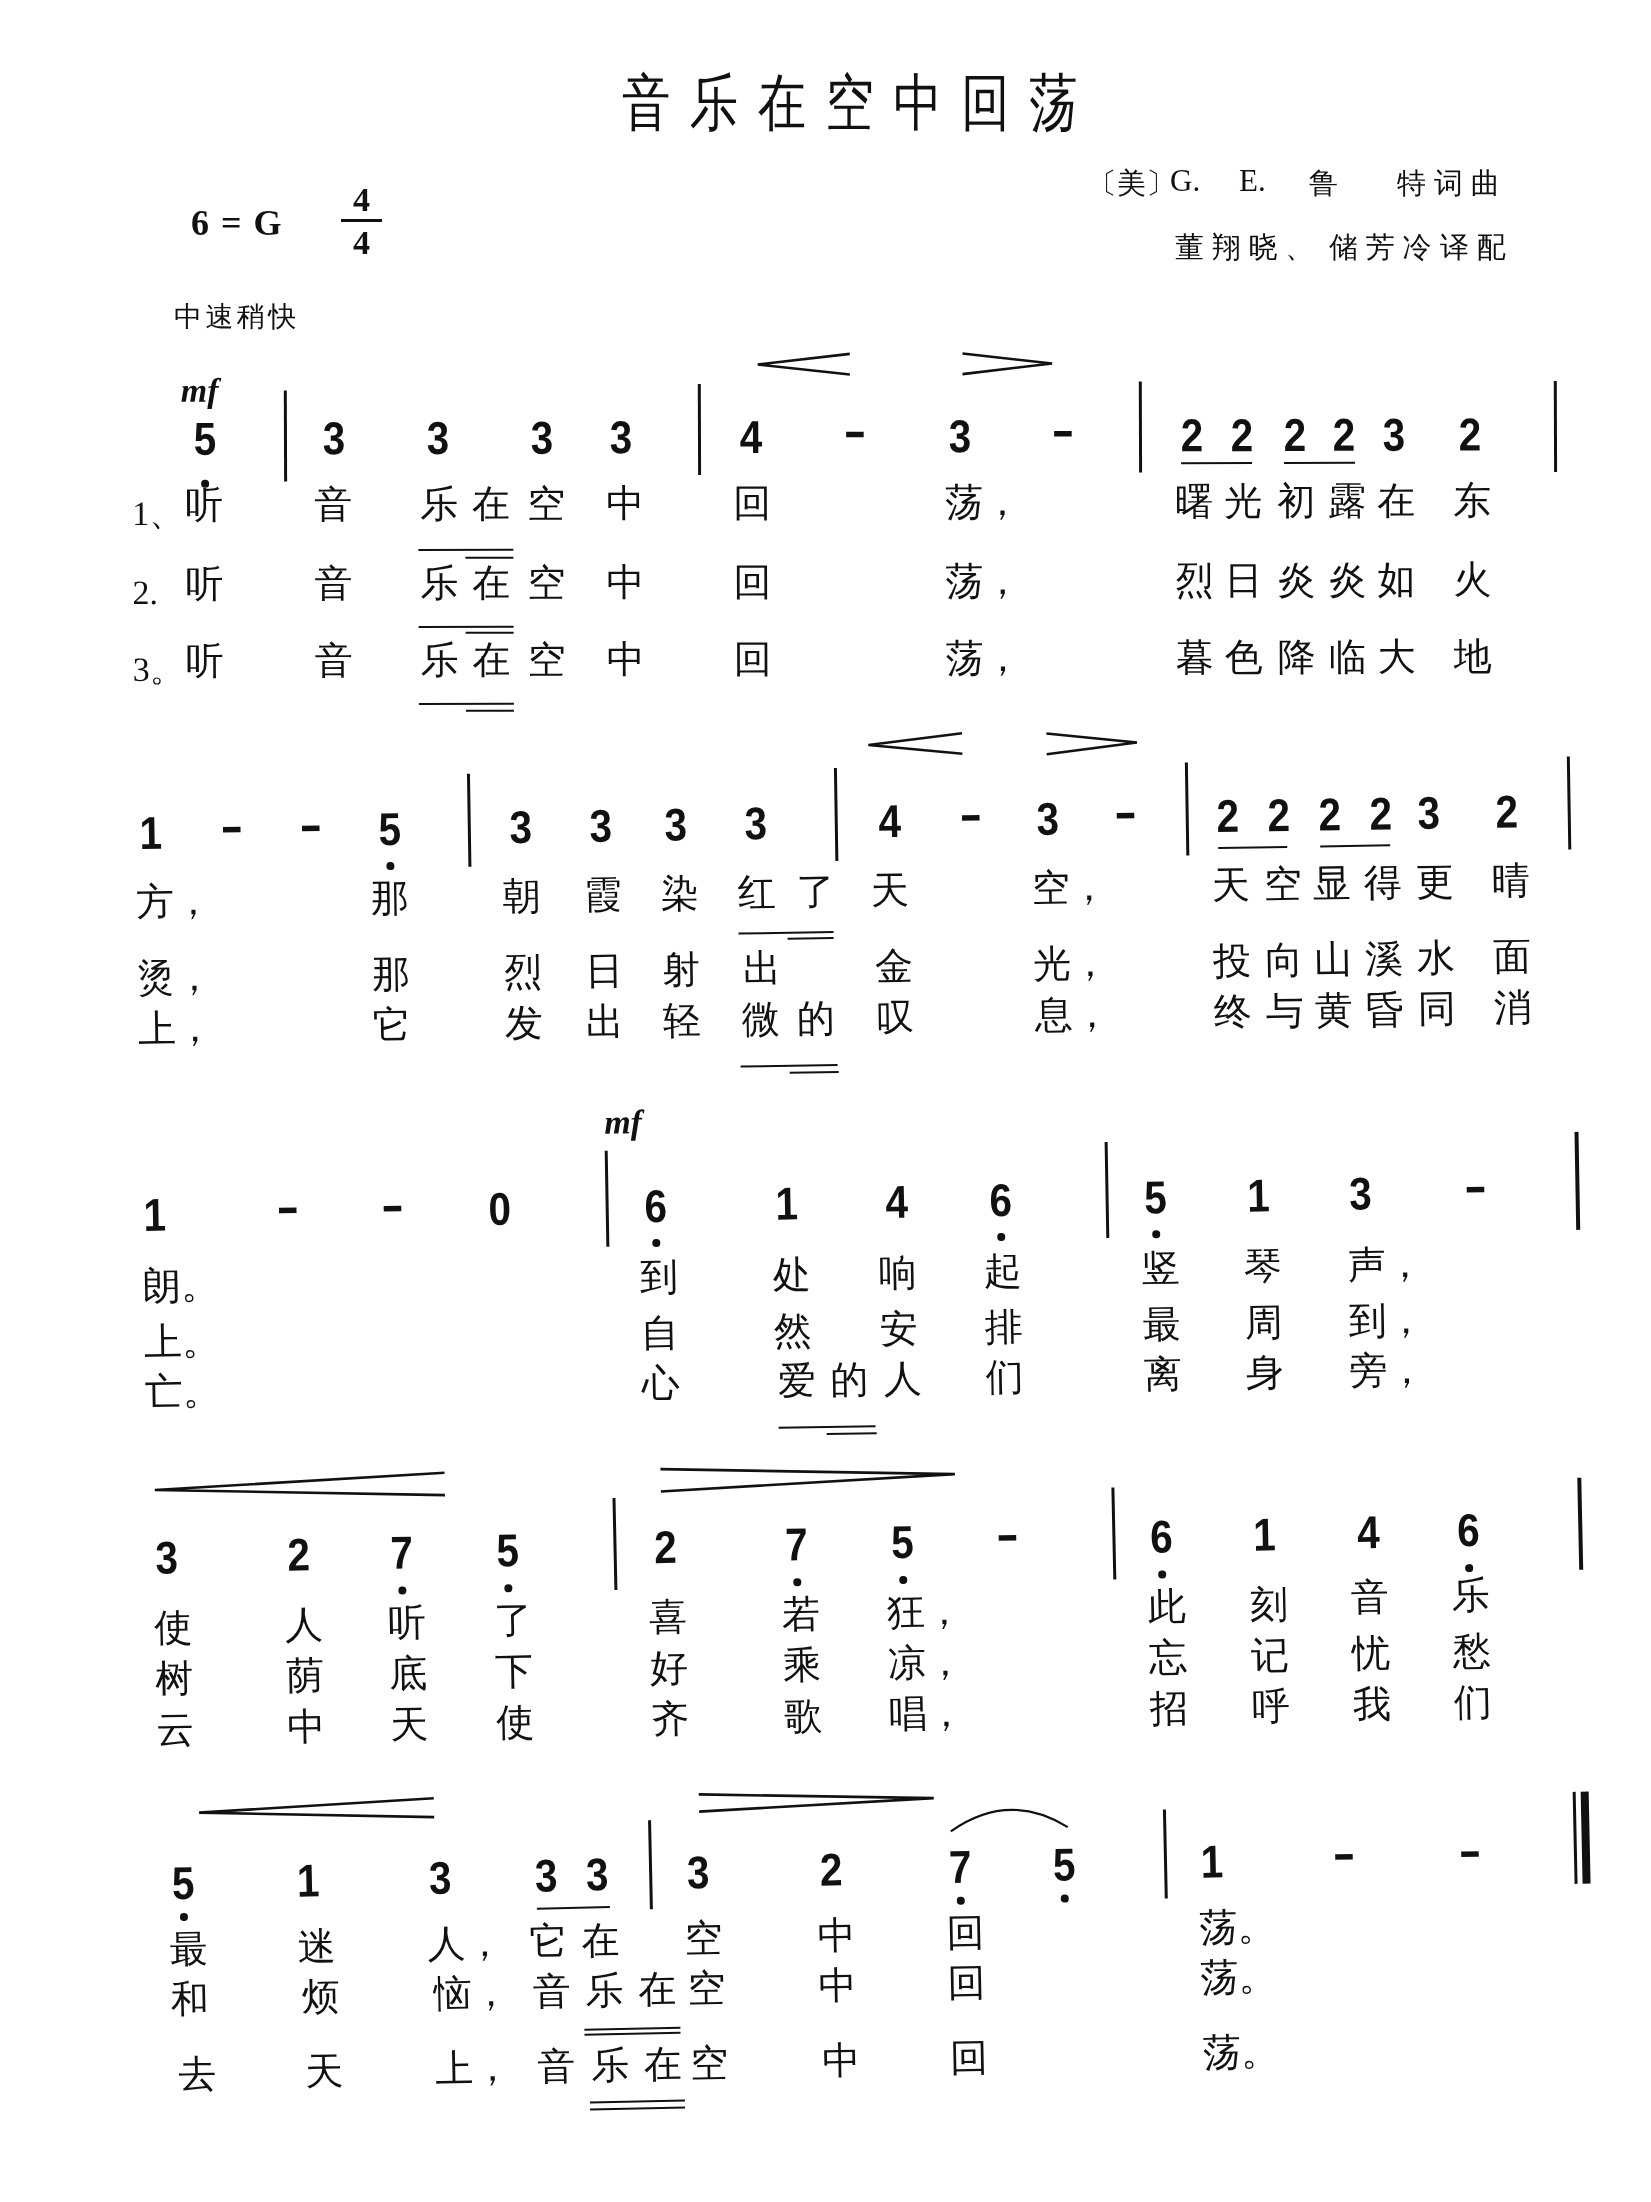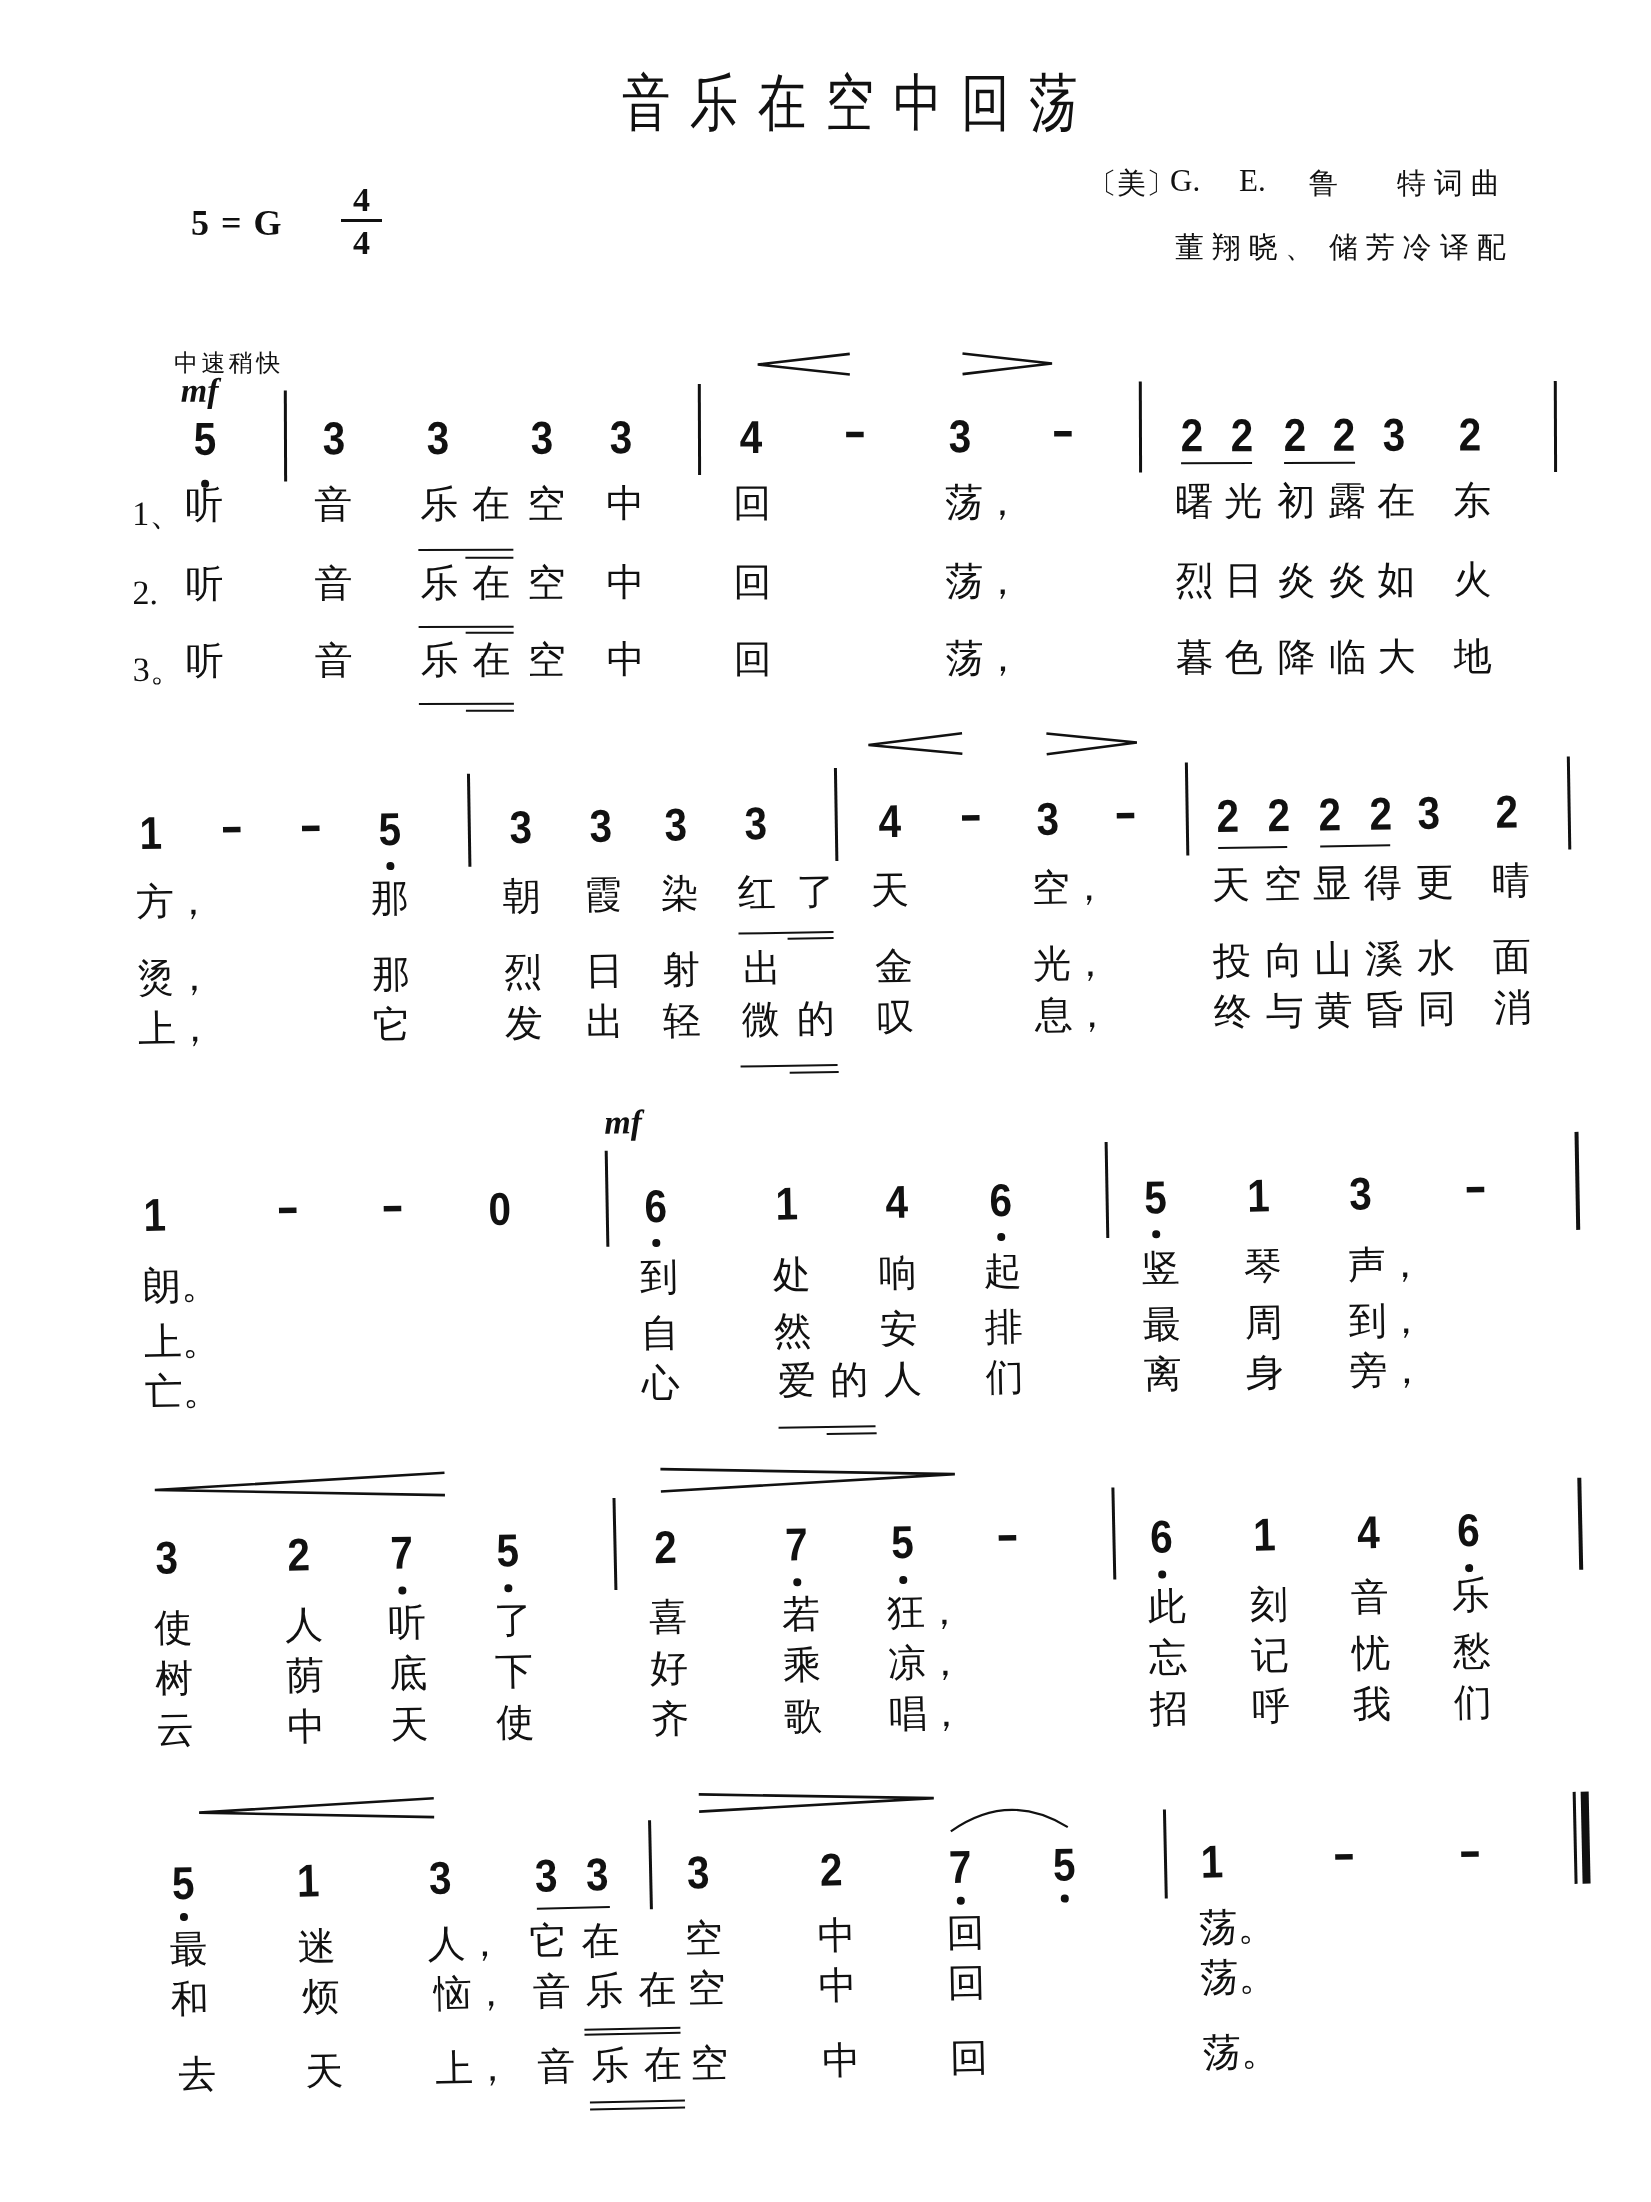--- a/index.html
+++ b/index.html
@@ -4,21 +4,21 @@
 <style>
   html,body{margin:0;padding:0;background:#ffffff;}
   body{width:1652px;height:2203px;position:relative;overflow:hidden;color:#111;font-family:"DejaVu Sans",sans-serif;}
   .title{position:absolute;left:622px;top:69px;font-size:62px;line-height:67px;letter-spacing:25px;transform:scaleX(0.78);transform-origin:0 0;white-space:nowrap;}
   .cr{position:absolute;font-size:29px;line-height:33px;white-space:nowrap;}
   .cr.lat{font-family:"Liberation Serif",serif;font-size:31px;}
   .ls9{letter-spacing:7.7px;}
   .key{position:absolute;left:191px;top:203px;font-family:"Liberation Serif",serif;font-weight:bold;font-size:36px;line-height:40px;letter-spacing:12px;white-space:nowrap;}
   .ts{position:absolute;left:341px;width:41px;text-align:center;font-family:"Liberation Serif",serif;font-weight:bold;font-size:34px;line-height:38px;}
   .tsline{position:absolute;left:341px;top:219px;width:41px;height:2.6px;background:#111;}
-  .tempo{position:absolute;left:174px;top:298px;font-size:24px;line-height:38px;letter-spacing:3.4px;white-space:nowrap;margin-top:46px;}
+  .tempo{position:absolute;left:174px;top:298px;font-size:28px;line-height:38px;letter-spacing:3.4px;white-space:nowrap;}
   .sys{position:absolute;left:0;top:0;width:1652px;height:2203px;}
   .ov{position:absolute;left:0;top:0;overflow:visible;}
   .ov polyline,.ov path{fill:none;stroke:#111;stroke-width:3;}
   .nr{position:absolute;left:0;width:1652px;height:48px;}
   .n{position:absolute;top:0;width:38px;margin-left:-19px;text-align:center;font-family:"Liberation Sans",sans-serif;font-weight:bold;font-size:46px;line-height:48px;transform:scaleX(0.88);}
   .n.d{transform:translateY(-6px) scaleX(1.5);}
   .dot{position:absolute;width:7.7px;height:7.7px;margin:-3.9px 0 0 -3.9px;border-radius:50%;background:#111;}
   .bar{position:absolute;width:2.6px;background:#111;}
   .bar.thick{width:4.3px;}
   .bar.final{width:7.7px;}
@@ -39,21 +39,21 @@
 <span class="cr lat" style="left:1239px;top:164px">E.</span>
 <span class="cr" style="left:1309px;top:167px">鲁</span>
 <span class="cr" style="left:1397px;top:167px">特</span>
 <span class="cr ls9" style="left:1434px;top:167px">词曲</span>
 
 <span class="cr ls9" style="left:1175px;top:231px">董翔晓</span>
 <span class="cr" style="left:1285px;top:231px">、</span>
 <span class="cr ls9" style="left:1329px;top:231px">储芳冷</span>
 <span class="cr ls9" style="left:1440px;top:231px">译配</span>
 
-<span class="key">5=G</span>
+<span class="key">6=G</span>
 <span class="ts" style="top:181px">4</span>
 <i class="tsline"></i>
 <span class="ts" style="top:224px">4</span>
 <span class="tempo">中速稍快</span>
 
 <div class="sys" style="transform-origin:138px 447px;transform:rotate(-0.2deg)">
   <span class="dyn" style="left:181px;top:372px">mf</span>
   <svg class="ov" width="1652" height="2203" viewBox="0 0 1920 2560">
     <polyline points="988,414 881,426 988,438"></polyline>
     <polyline points="1119,414 1223,426 1119,438"></polyline>

